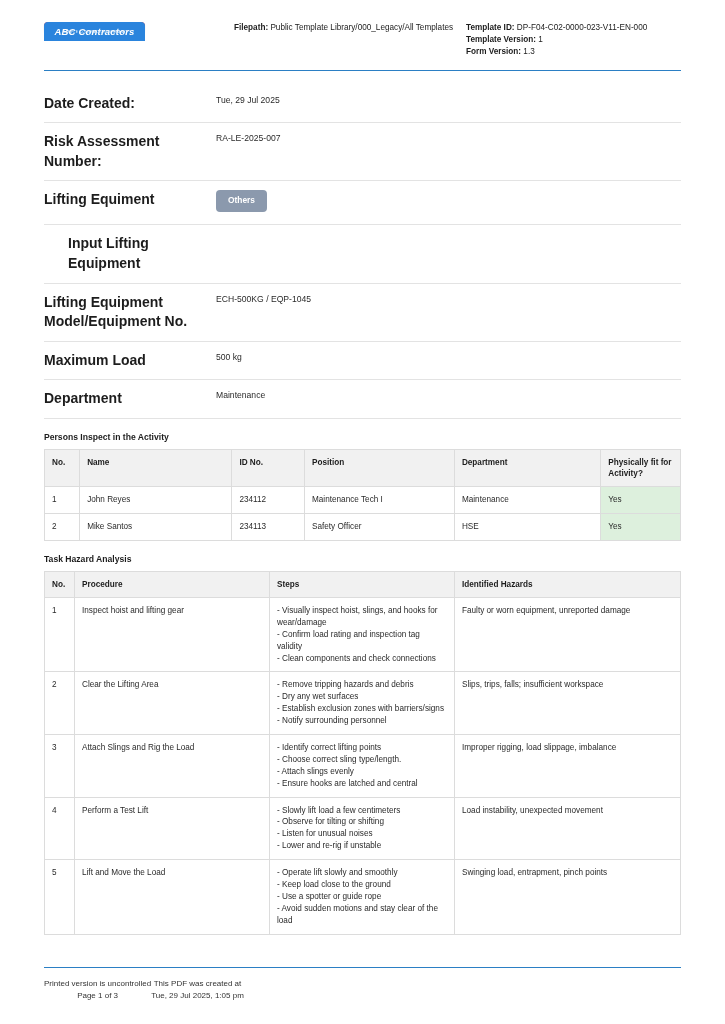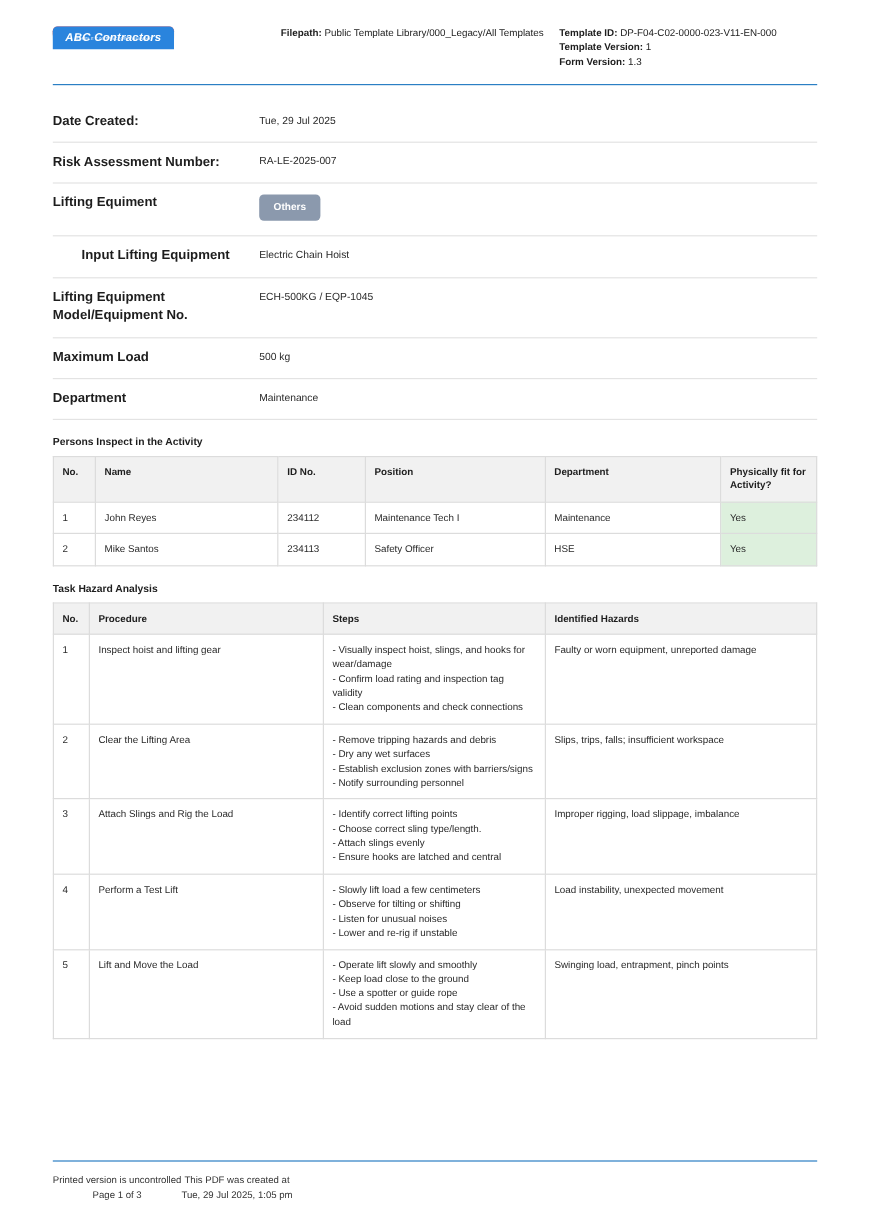--- a/index.html
+++ b/index.html
@@ -120,21 +120,21 @@
     align-items: flex-start;
     border-bottom: 1px solid #e3e3e3;
     min-height: 30px;
     padding: 9px 0;
   }
   .field-row.tall { min-height: 44px; }
   .field-label {
     width: 172px;
     flex: 0 0 172px;
     font-weight: bold;
-    font-size: 11px;
+    font-size: 14px;
     line-height: 1.4;
     color: #1d1d1d;
   }
   .field-label.indent { padding-left: 24px; }
   .field-value {
     flex: 1 1 auto;
     font-size: 8.6px;
     line-height: 1.4;
     color: #2a2a2a;
   }
@@ -260,21 +260,20 @@
 
   <div class="field-row tall">
     <div class="field-label">Lifting Equiment</div>
     <div class="field-value">
       <span class="pill">Others</span>
     </div>
   </div>
 
   <div class="field-row">
     <div class="field-label indent">Input Lifting Equipment</div>
-    <div class="field-value">Electric Chain Hoist</div>
   </div>
 
   <div class="field-row tall">
     <div class="field-label">Lifting Equipment Model/Equipment No.</div>
     <div class="field-value">ECH-500KG / EQP-1045</div>
   </div>
 
   <div class="field-row">
     <div class="field-label">Maximum Load</div>
     <div class="field-value">500 kg</div>

